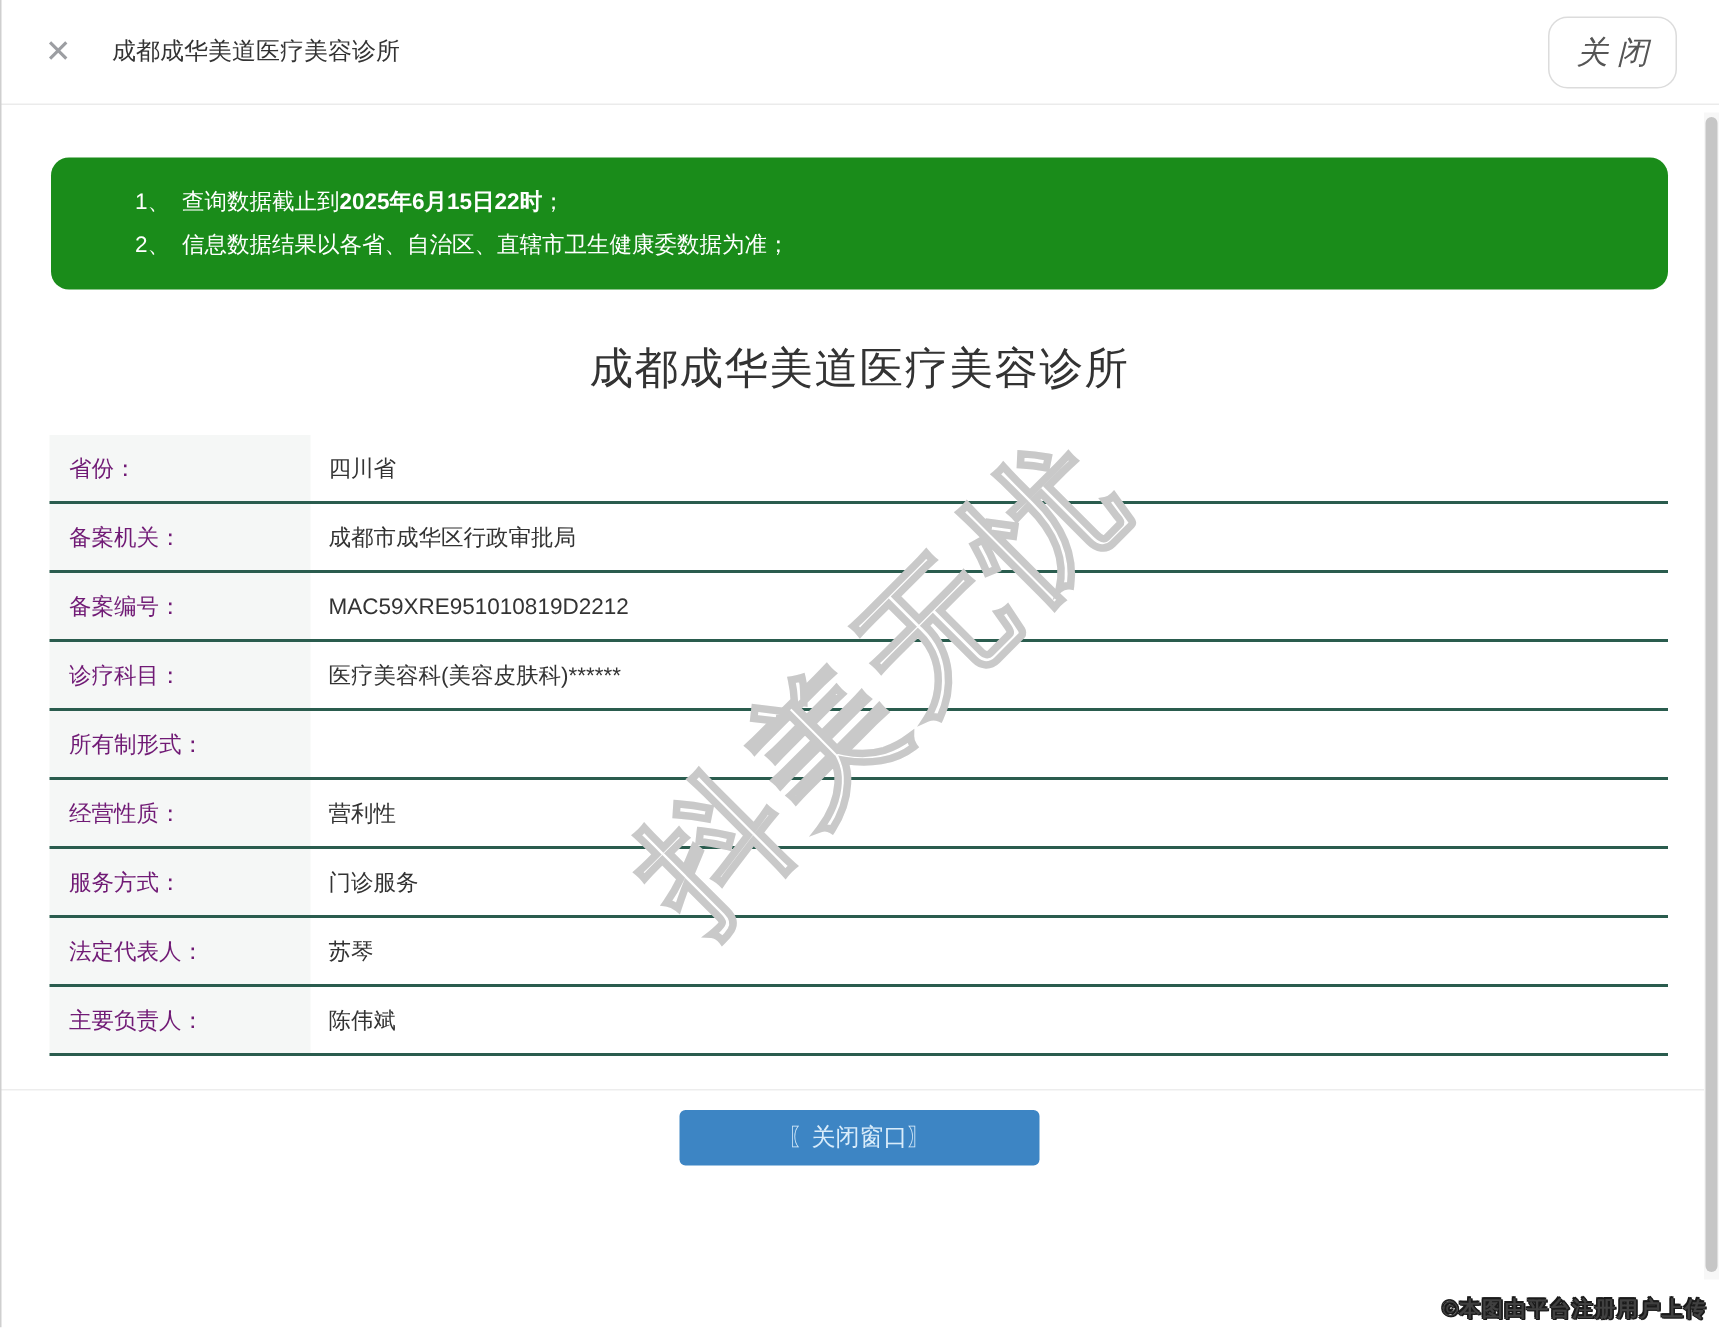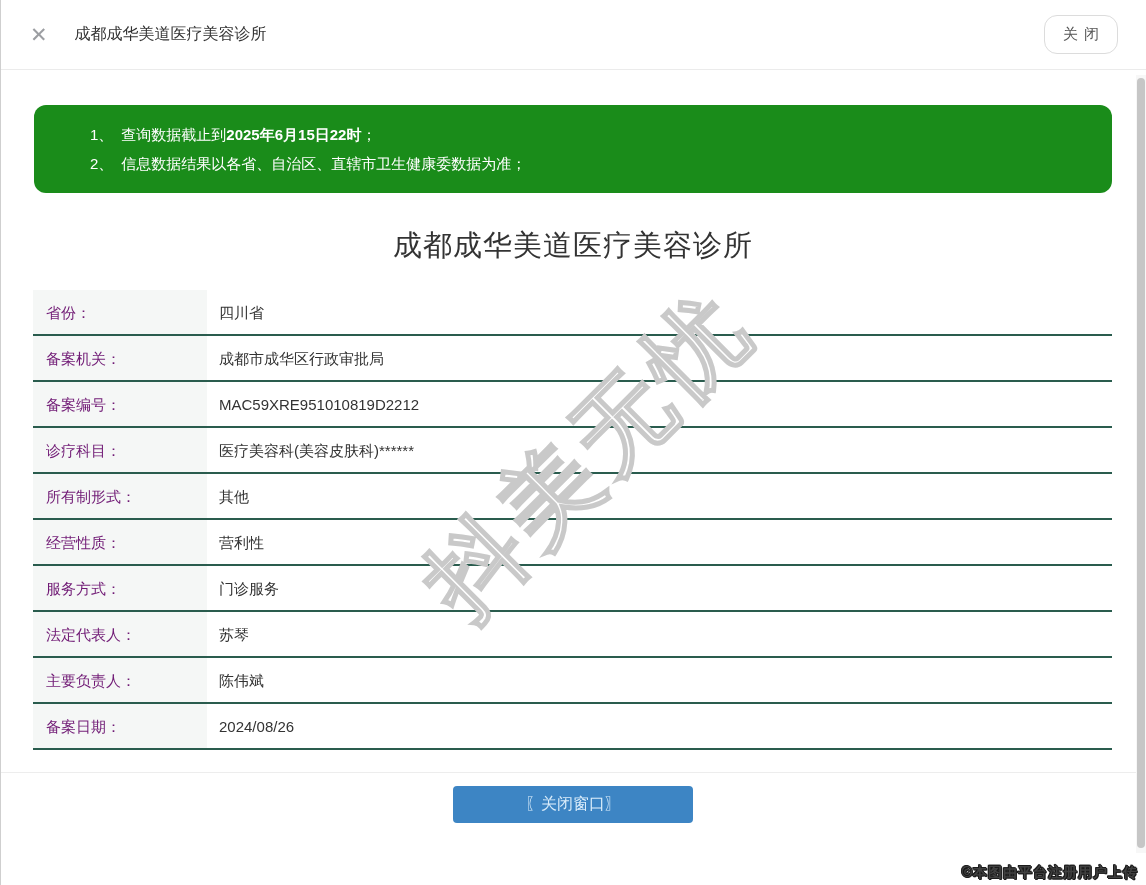--- a/index.html
+++ b/index.html
@@ -37,25 +37,26 @@
   .header-title {
     font-size: 16px;
     color: #333;
   }
   .header-close-btn {
     margin-left: auto;
     background: #fff;
     border: 1px solid #dcdcdc;
     border-radius: 13px;
     padding: 9px 12px 9px 18px;
-    font-size: 15px;
+    font-size: 21px;
     color: #555;
     letter-spacing: 6px;
     cursor: pointer;
     font-family: inherit;
+    font-style: italic;
   }
   
   .notice-box {
     margin: 35px 34px 0 34px;
     background: #1a8c1a;
     border-radius: 12px;
     padding: 15px 20px 15px 56px;
     color: #ffffff;
     font-size: 15px;
     line-height: 29px;
@@ -188,41 +189,36 @@
   <div class="info-row">
     <div class="info-label">备案编号：</div>
     <div class="info-value">MAC59XRE951010819D2212</div>
   </div>
   <div class="info-row">
     <div class="info-label">诊疗科目：</div>
     <div class="info-value">医疗美容科(美容皮肤科)******</div>
   </div>
   <div class="info-row">
     <div class="info-label">所有制形式：</div>
-    <div class="info-value">其他</div>
   </div>
   <div class="info-row">
     <div class="info-label">经营性质：</div>
     <div class="info-value">营利性</div>
   </div>
   <div class="info-row">
     <div class="info-label">服务方式：</div>
     <div class="info-value">门诊服务</div>
   </div>
   <div class="info-row">
     <div class="info-label">法定代表人：</div>
     <div class="info-value">苏琴</div>
   </div>
   <div class="info-row">
     <div class="info-label">主要负责人：</div>
     <div class="info-value">陈伟斌</div>
-  </div>
-  <div class="info-row">
-    <div class="info-label">备案日期：</div>
-    <div class="info-value">2024/08/26</div>
   </div>
 </div>
 
 <div class="footer-sep"></div>
 <div class="footer-bar">
   <button class="close-window-btn">〖关闭窗口〗</button>
 </div>
 
 <div class="center-watermark">抖美无忧</div>
 <div class="corner-watermark">©本图由平台注册用户上传</div>

